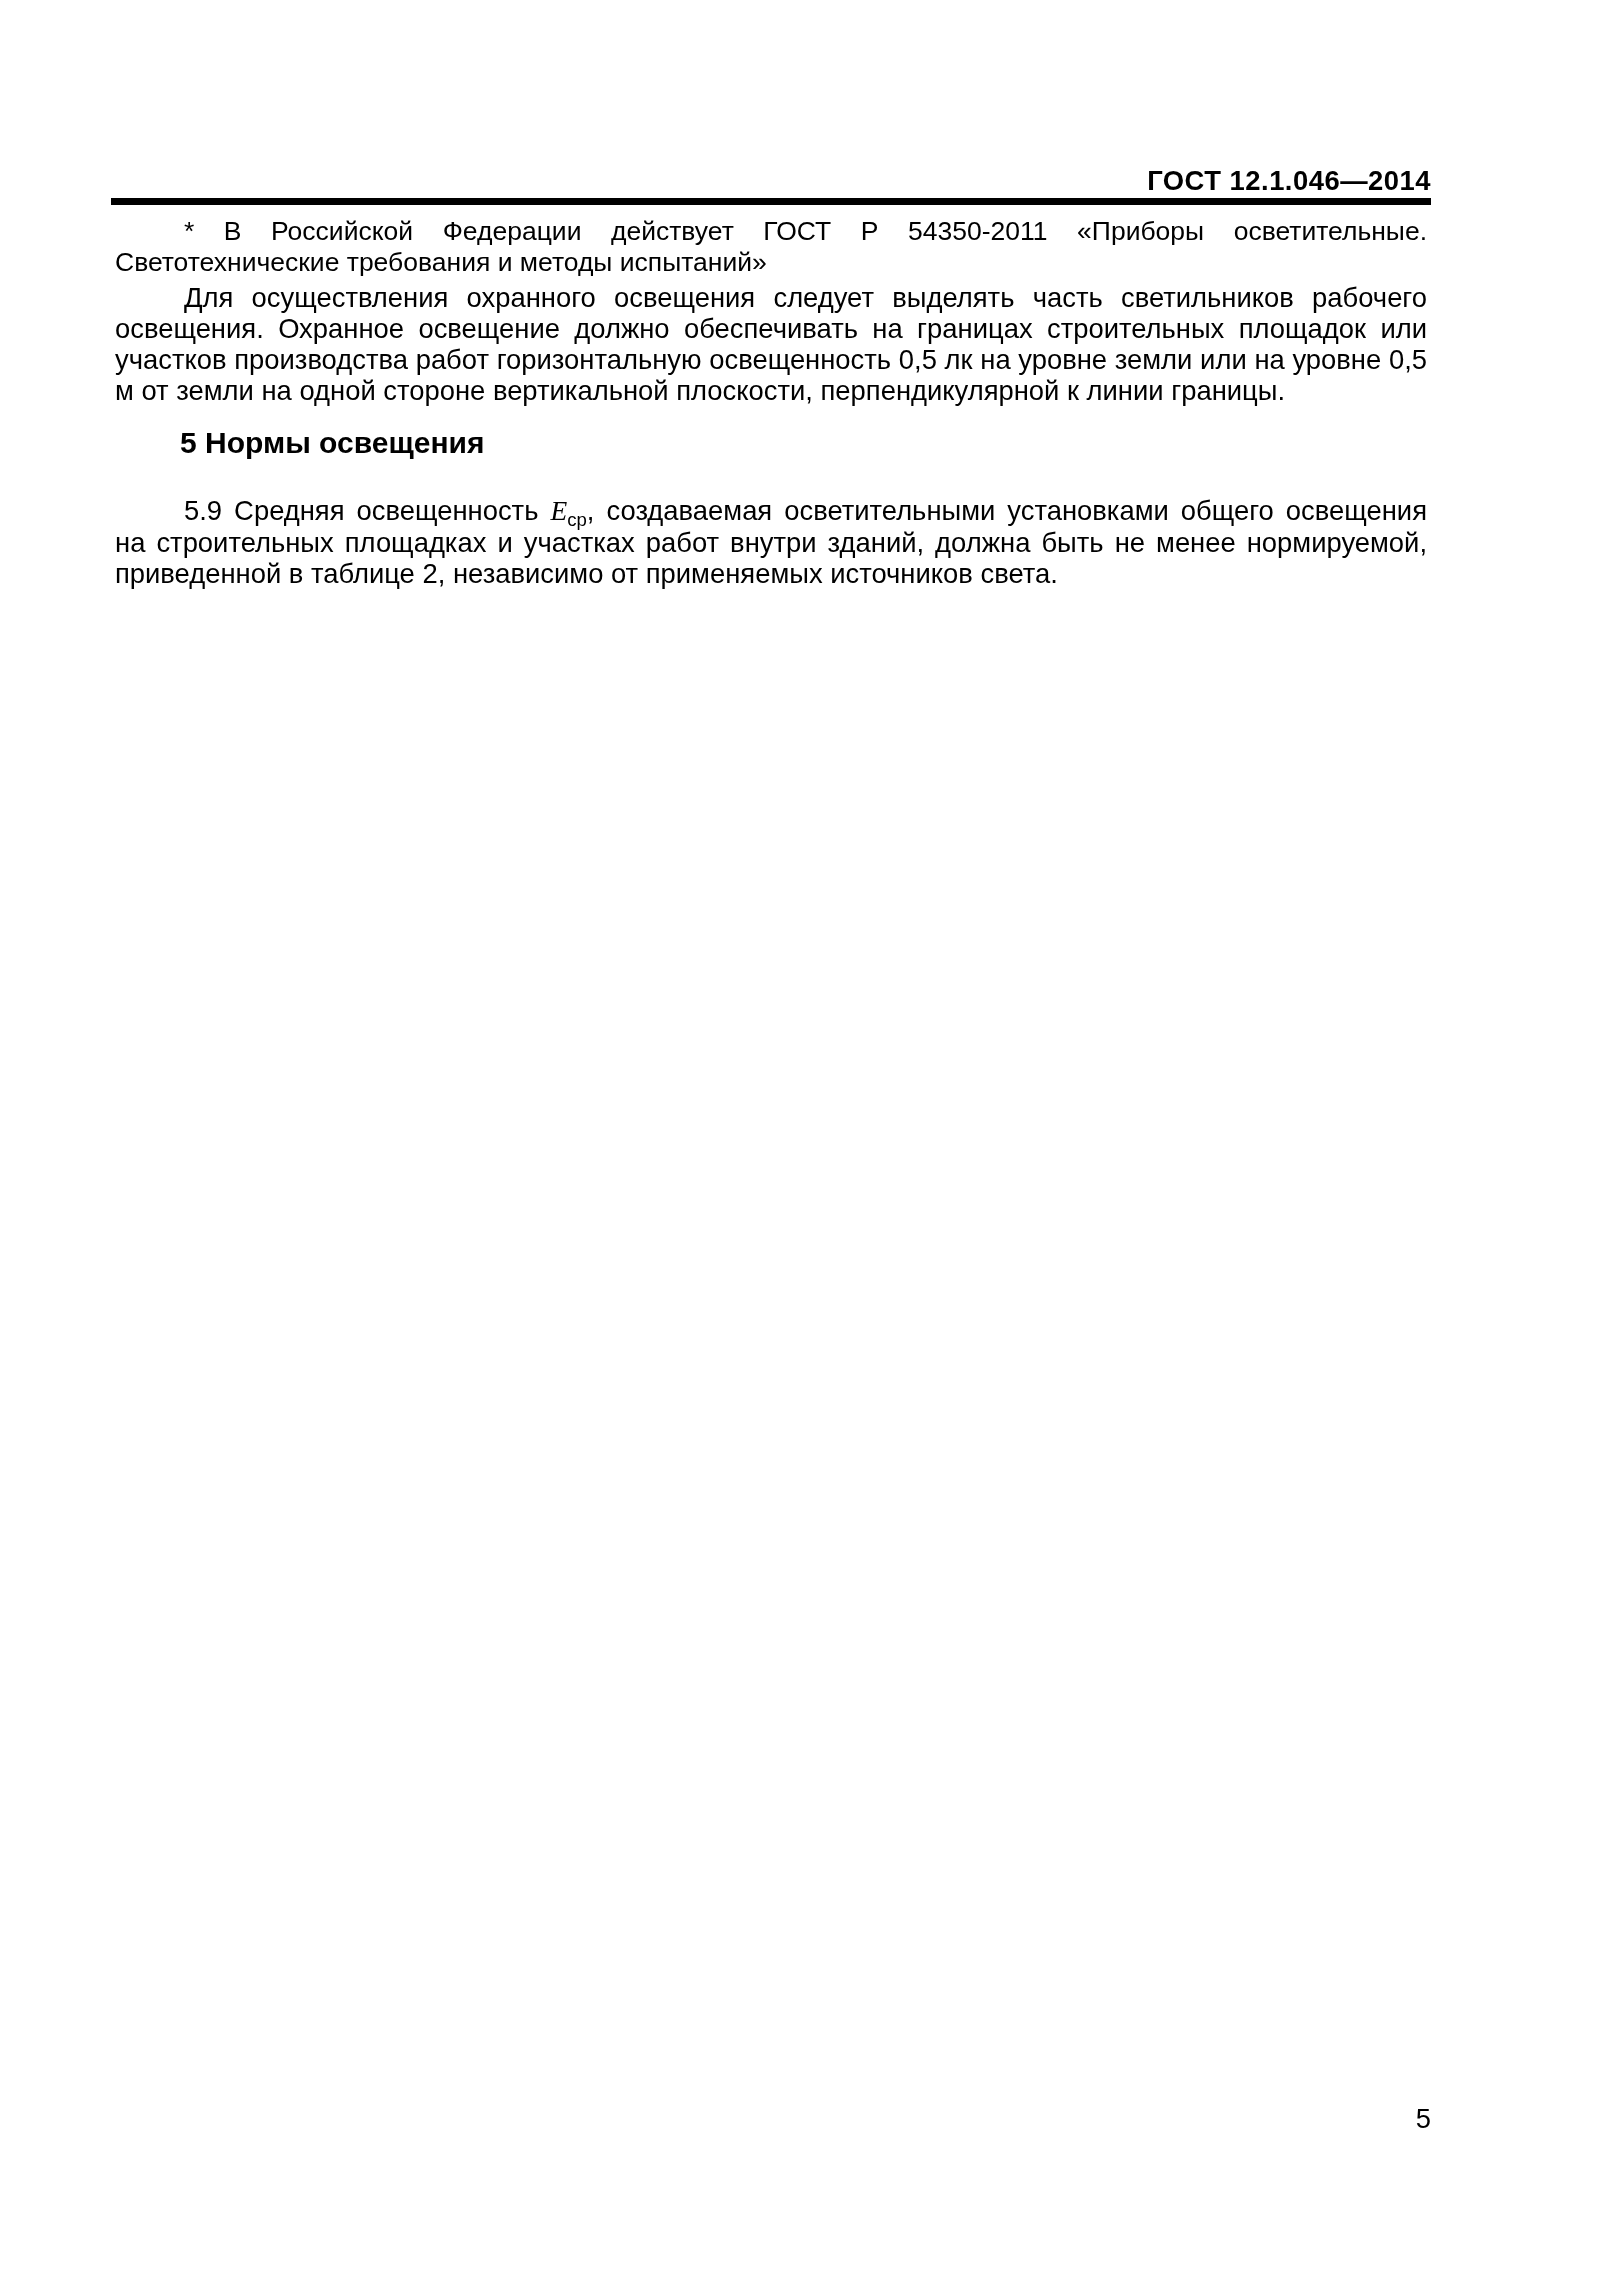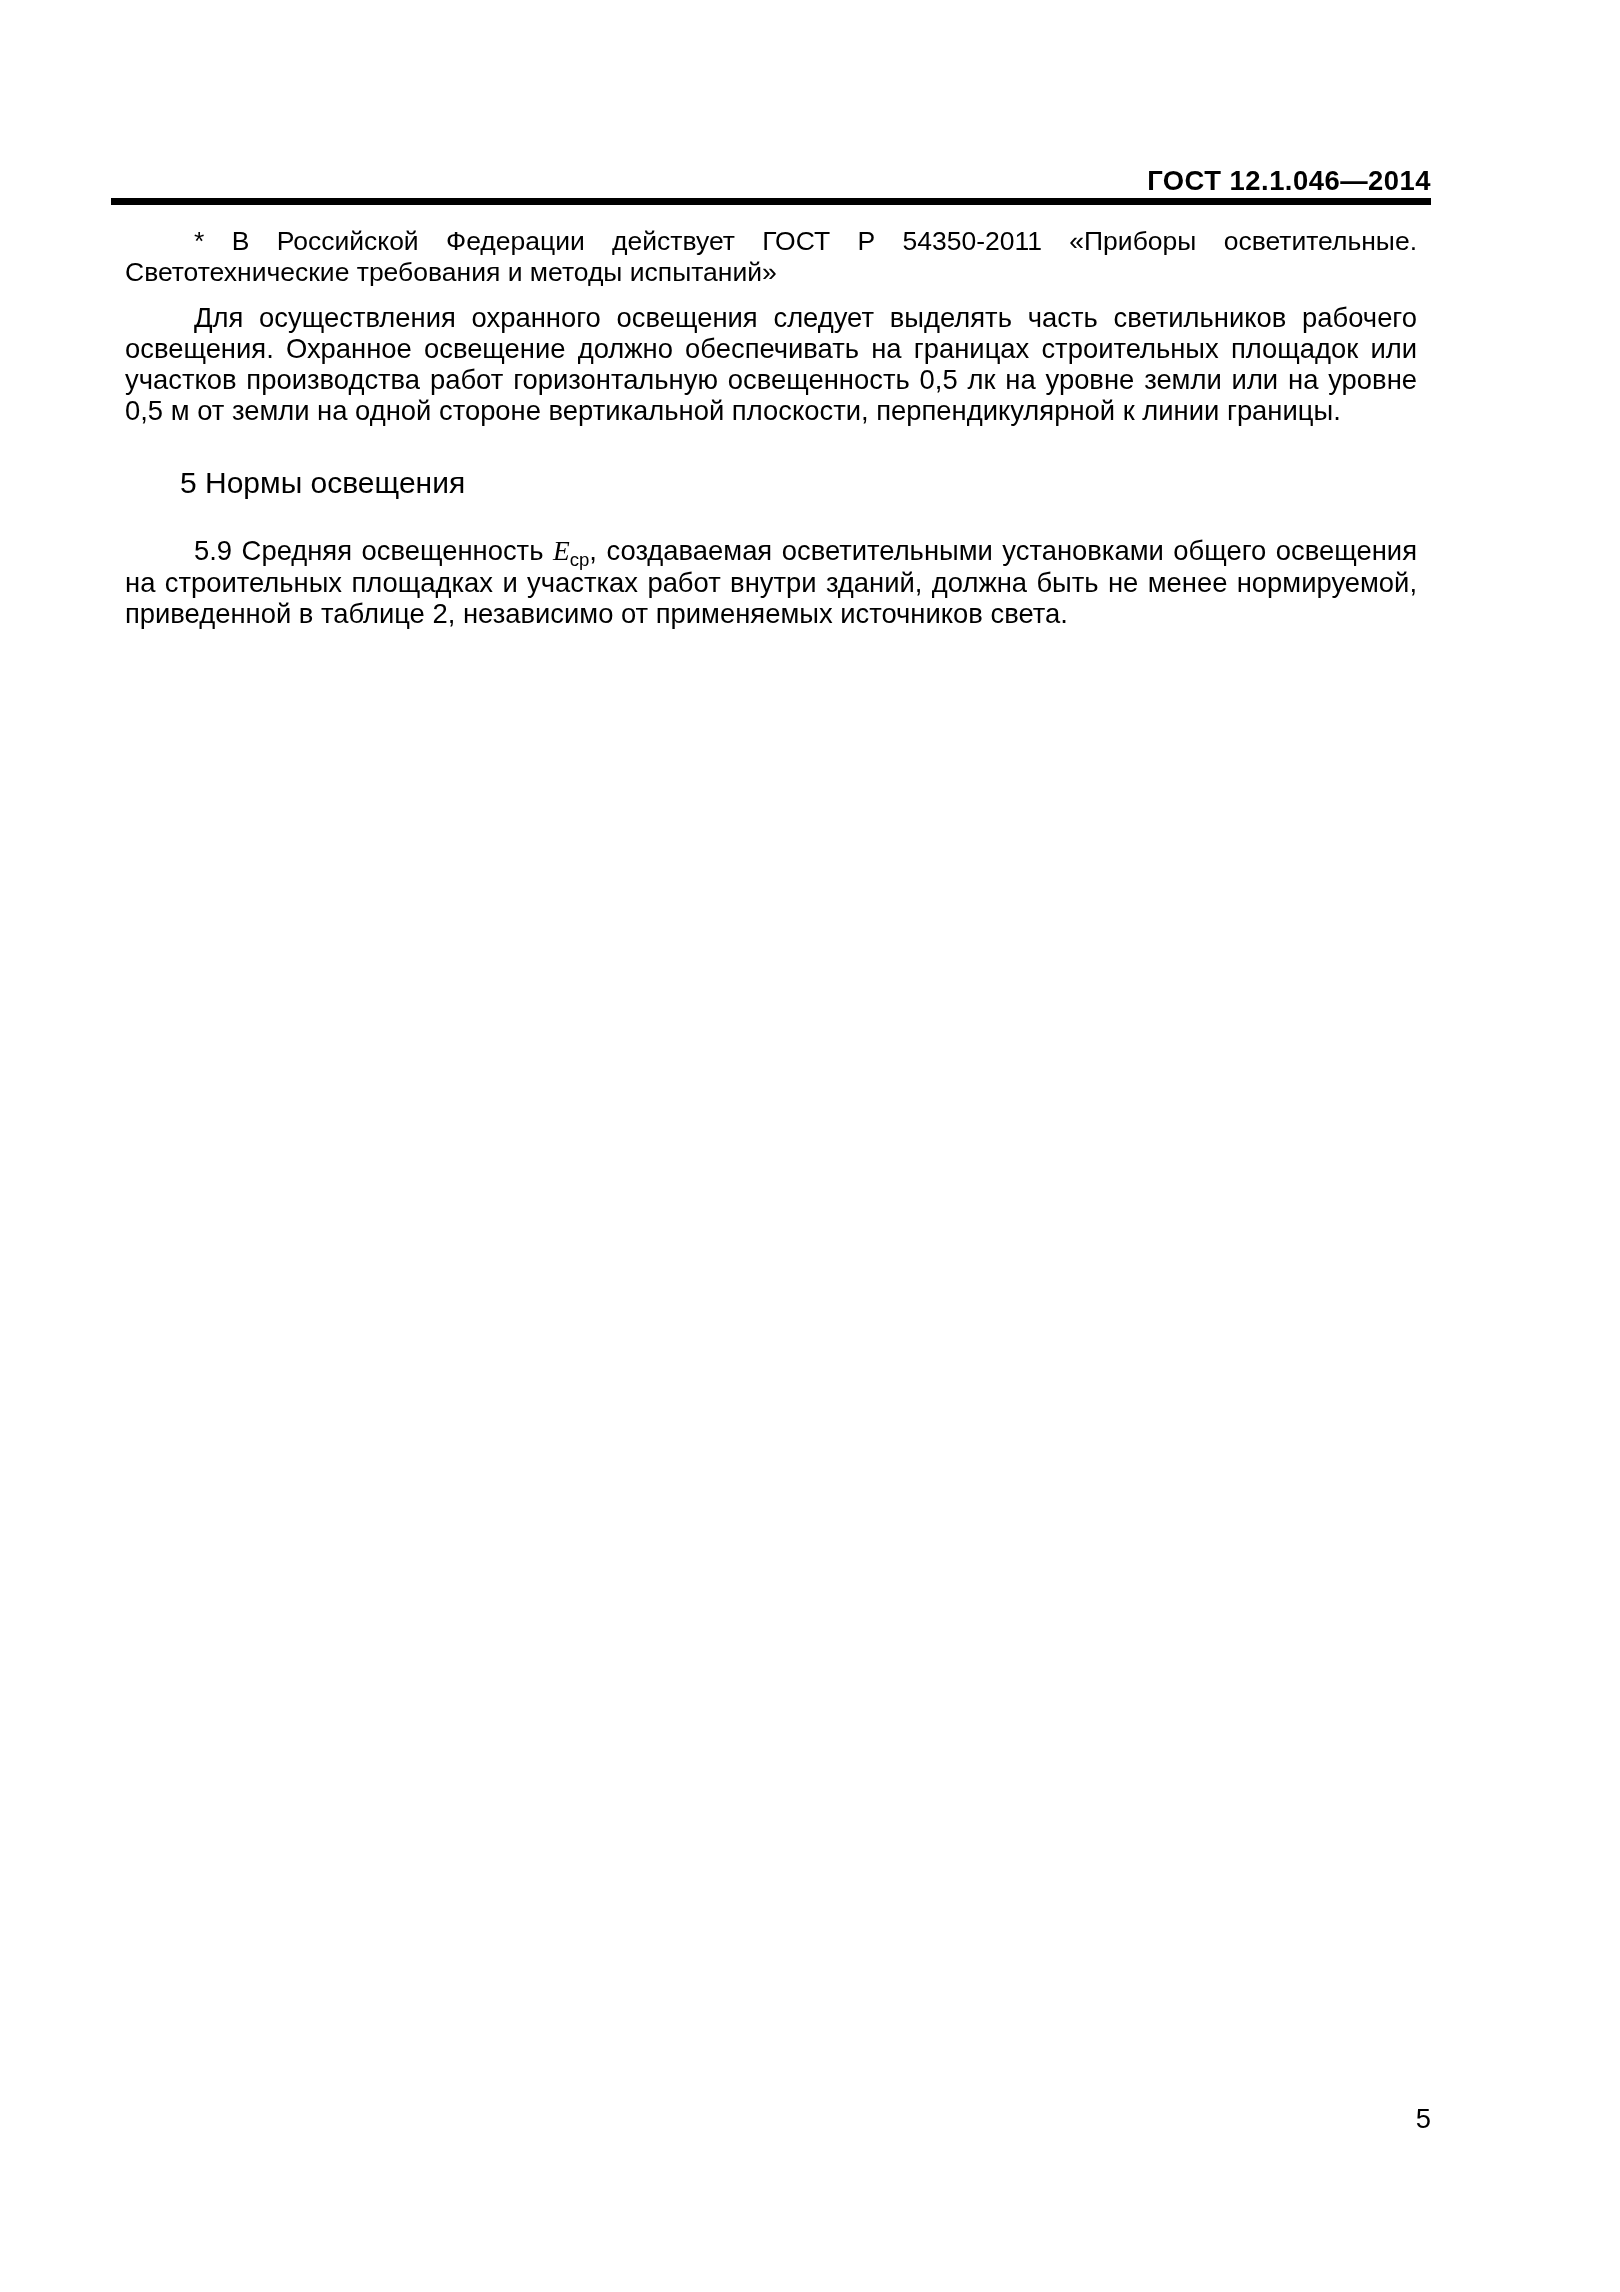--- a/index.html
+++ b/index.html
@@ -39,32 +39,32 @@
   .content {
     position: absolute;
     left: 111px;
     top: 212px;
     width: 1320px;
     font-size: 27.4px;
     line-height: 31px;
     text-align: justify;
   }
   .content p {
-    margin: 14px;
+    margin: 4px;
     text-indent: 69px;
   }
   .footnote {
     font-size: 26.5px;
   }
   .section-heading {
     font-size: 30px;
     line-height: 35px;
-    font-weight: normal;
+    font-weight: bold;
     text-align: left;
-    margin: 39px 0 35px 0;
+    margin: 19px 0 35px 0;
     padding-left: 69px;
   }
   .sym-italic {
     font-style: italic;
     font-family: "Liberation Serif", "DejaVu Serif", serif;
   }
   .sym-sub {
     font-size: 18.6px;
     vertical-align: -5.9px;
     line-height: 0;

